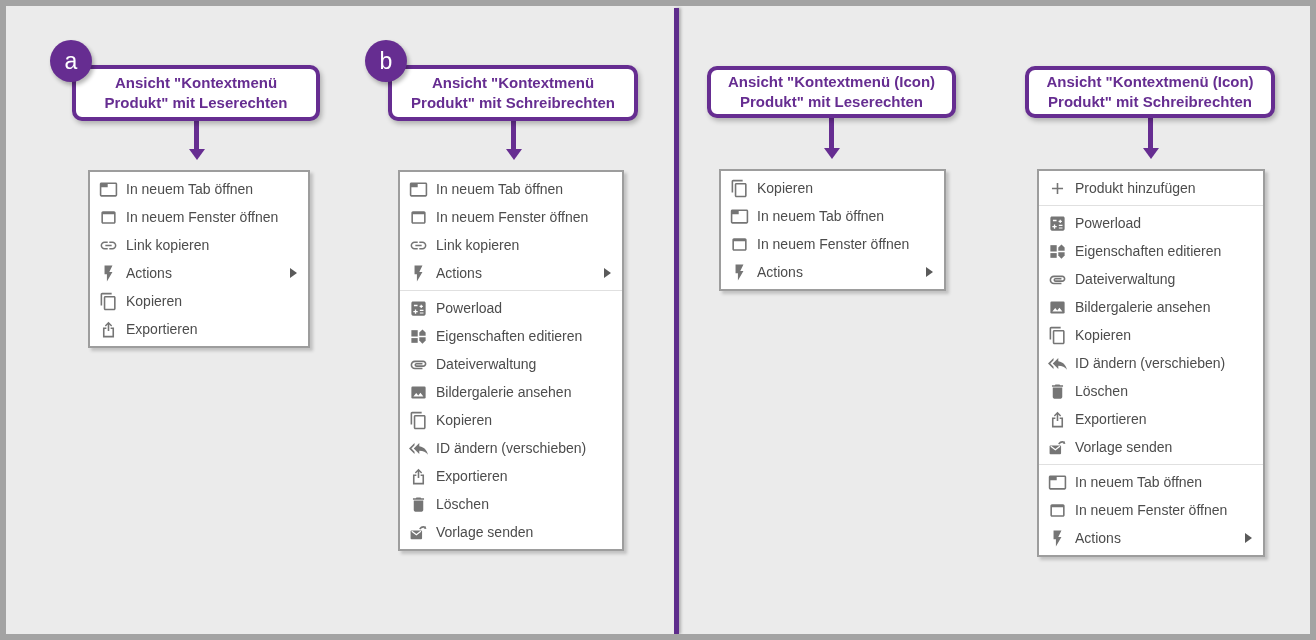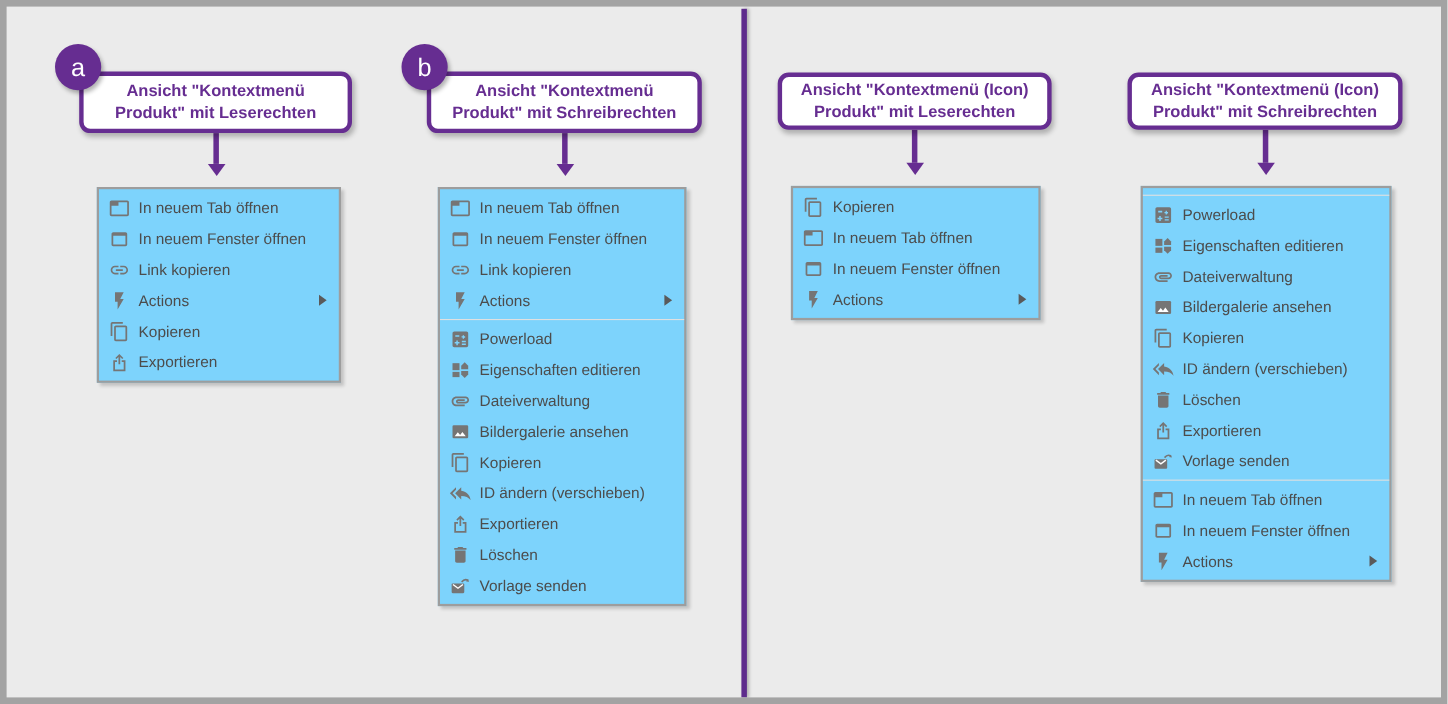--- a/index.html
+++ b/index.html
@@ -13,21 +13,21 @@
          display:flex;align-items:center;justify-content:center;font-size:23px;z-index:3;
          box-shadow:2px 3px 4px rgba(0,0,0,.3);}
   .hdr{position:absolute;background:#fff;border:4px solid #662d91;border-radius:10px;
        display:flex;align-items:center;justify-content:center;text-align:center;
        font-weight:bold;font-size:15px;color:#662d91;line-height:1.35;z-index:2;
        padding:0 8px;box-sizing:border-box;box-shadow:2px 3px 5px rgba(0,0,0,.25);}
   .arrow{position:absolute;width:5px;background:#662d91;}
   .arrow::after{content:"";position:absolute;left:50%;transform:translateX(-50%);top:100%;
        border:8px solid transparent;border-top:11px solid #662d91;border-bottom:0;width:0;height:0;}
 
-  .menu{position:absolute;background:#7dd3fc;border:2px solid #9d9d9d;padding:3px 0;
+  .menu{position:absolute;background:#ffffff;border:2px solid #9d9d9d;padding:3px 0;
         box-sizing:border-box;box-shadow:3px 3px 3px rgba(0,0,0,.18);}
   .mi{display:flex;align-items:center;height:28px;padding:0 11px 0 8px;}
   .ic{width:20px;height:20px;display:flex;align-items:center;justify-content:center;
       margin-right:8px;flex:none;}
   .ic svg{width:19px;height:19px;fill:#757575;}
   .lbl{font-size:14px;color:#4c4c4c;white-space:nowrap;}
   .sub{margin-left:auto;width:0;height:0;border:5px solid transparent;
        border-left:7px solid #5a5a5a;border-right:0;}
   .sep{height:1px;background:#e0e0e0;margin:3px 0;}
 
@@ -287,20 +287,28 @@
         </div>
       </div>
   </div>
 
   <div class="panel p4">
     <div class="hdr">
       <span>Ansicht "Kontextmenü (Icon) Produkt" mit Schreibrechten</span>
     </div>
     <div class="arrow"></div>
     <div class="menu">
+        <div class="mi">
+          <span class="ic">
+            <svg viewBox="0 0 24 24" xmlns="http://www.w3.org/2000/svg">
+              <path d="M11 5h2v6h6v2h-6v6h-2v-6H5v-2h6V5z"></path>
+            </svg>
+          </span>
+          <span class="lbl">Produkt hinzufügen</span>
+        </div>
         <div class="sep"></div>
         <div class="mi">
           <span class="ic">
             <svg viewBox="0 0 24 24" xmlns="http://www.w3.org/2000/svg">
               <path d="M19 3H5c-1.1 0-2 .9-2 2v14c0 1.1.9 2 2 2h14c1.1 0 2-.9 2-2V5c0-1.1-.9-2-2-2zM6.2 7.2h4.6V9H6.2V7.2zm4.8 9.6H9.1v1.9H7.4v-1.9H5.5v-1.7h1.9v-1.9h1.7v1.9H11v1.7zm7.3 1.6h-4.6v-1.5h4.6v1.5zm0-3.2h-4.6v-1.5h4.6v1.5zm-.8-5.1h-1.3v1.3h-1.5V10h-1.3V8.5h1.3V7.2h1.5v1.3h1.3V10z" fill-rule="evenodd"></path>
             </svg>
           </span>
           <span class="lbl">Powerload</span>
         </div>
         <div class="mi">

